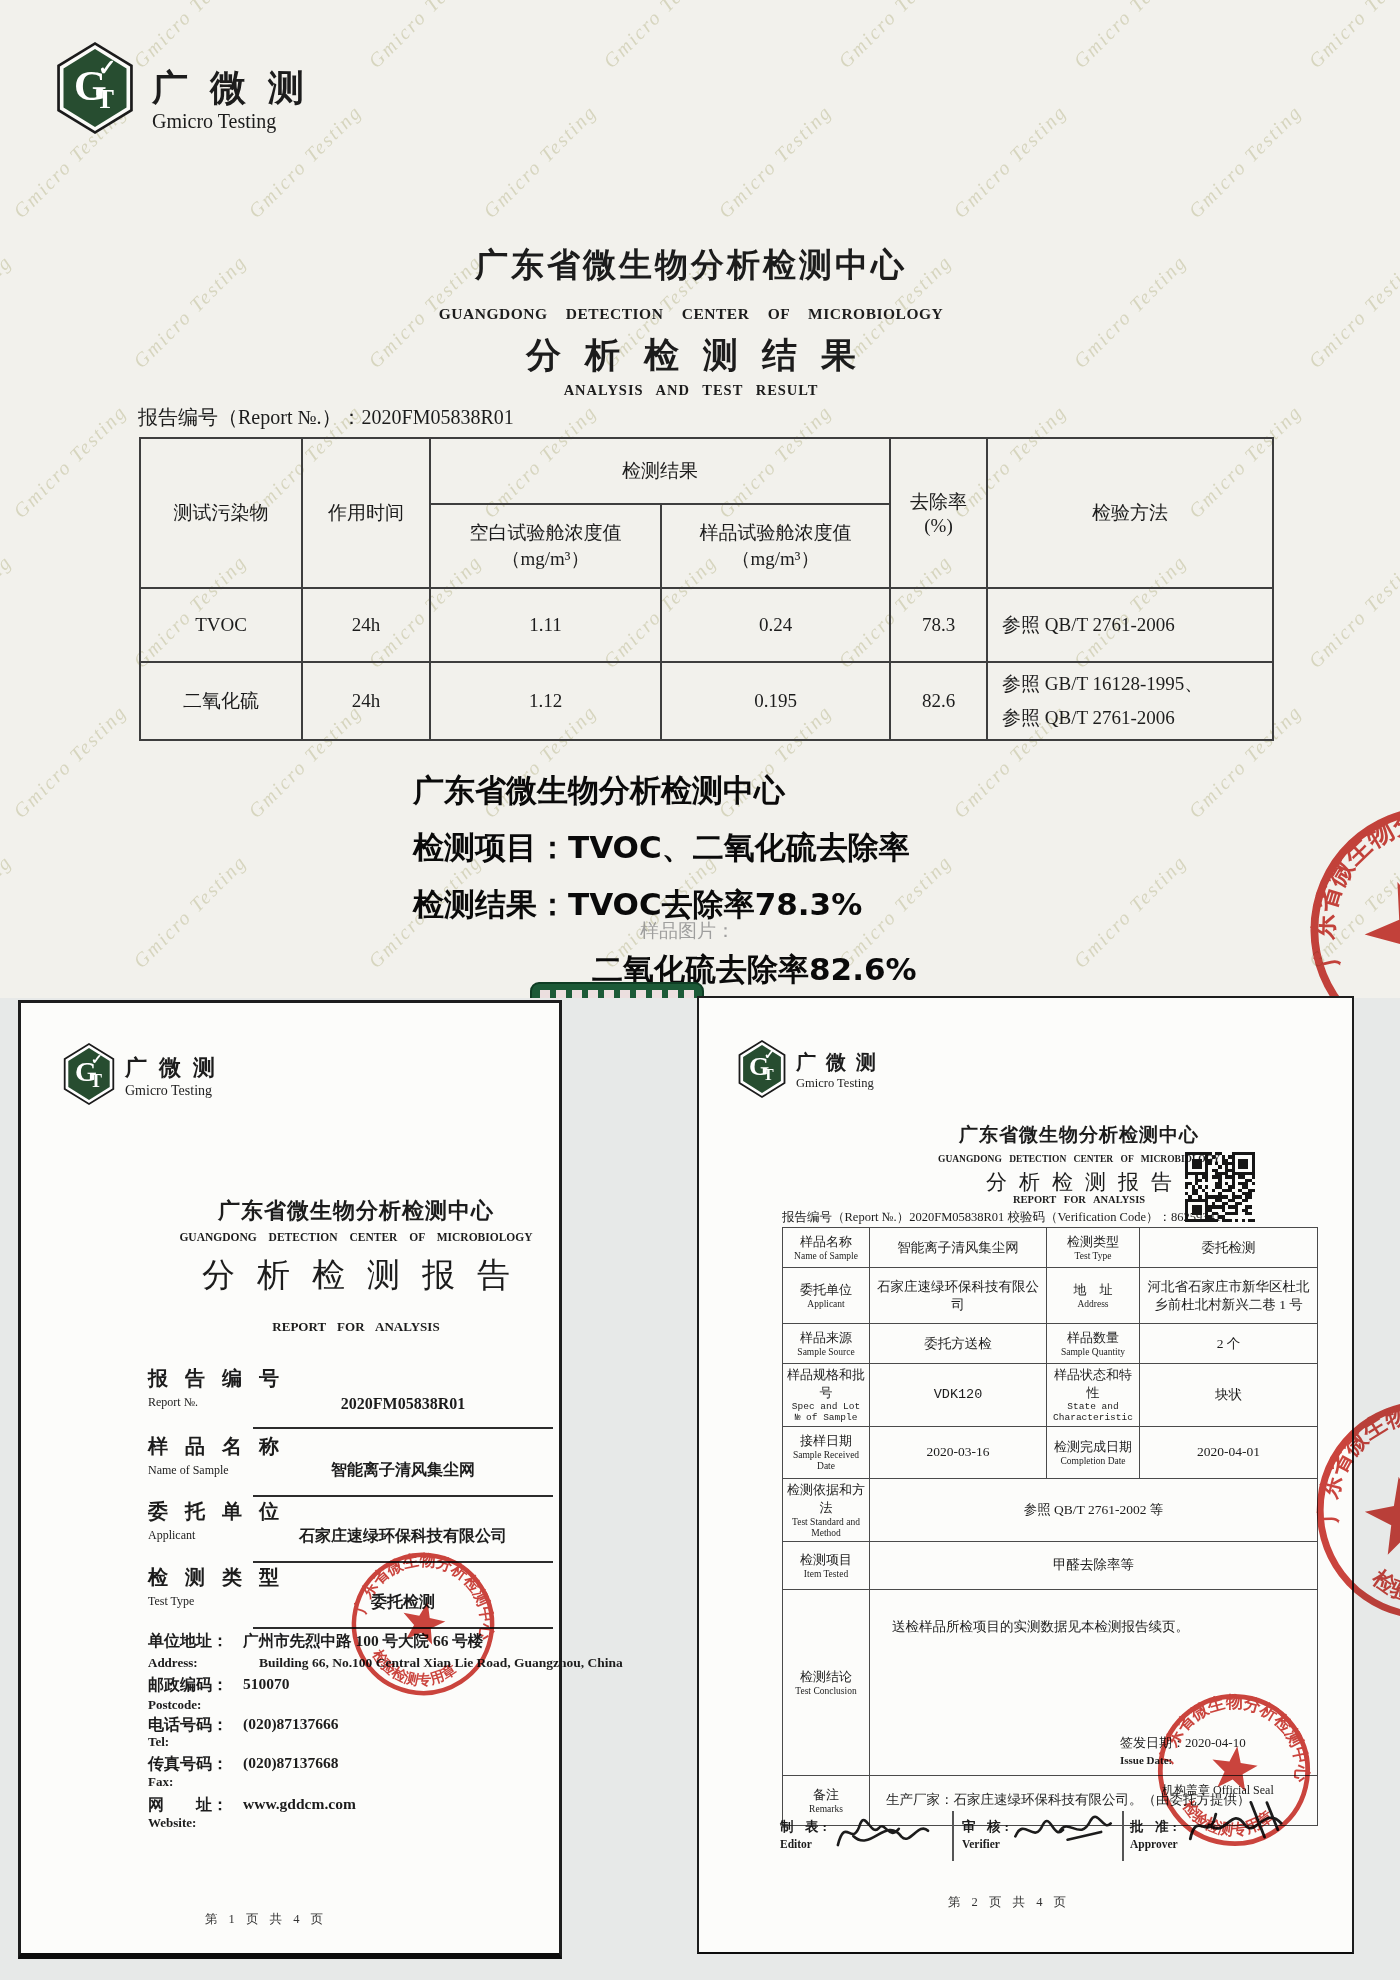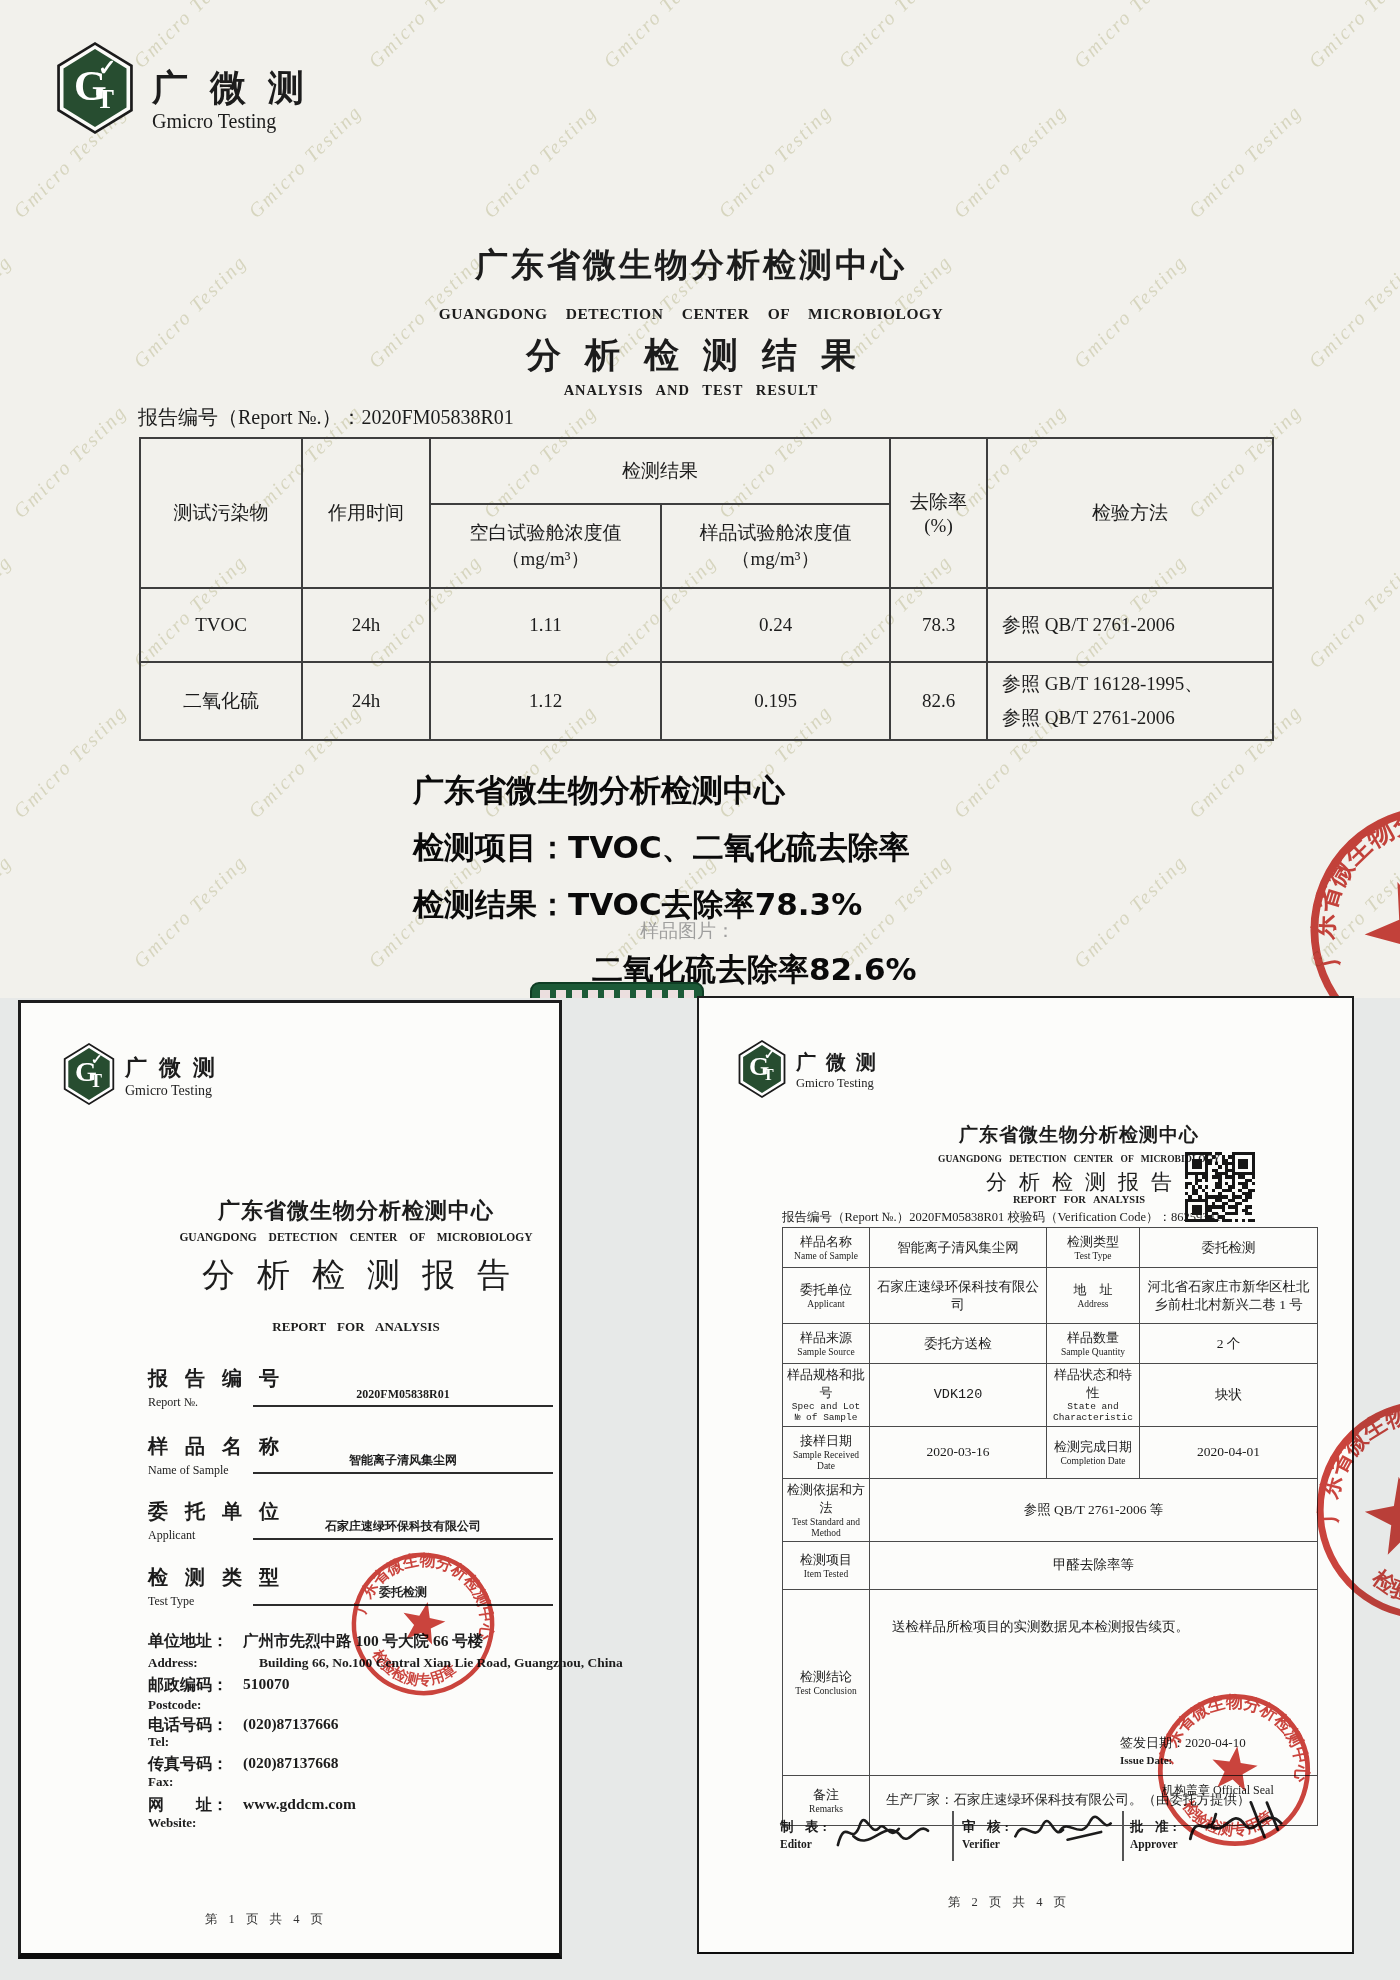--- a/index.html
+++ b/index.html
@@ -26,21 +26,21 @@
   .faint{color:#8b8b8b;opacity:.8;font-size:19px;}
   
   .page{position:absolute;background:#fcfcfa;border:3px solid #1d1d1d;border-bottom:6px solid #0c0c0c;}
   .p-org-cn{font-size:22px;font-weight:600;letter-spacing:1px;text-align:center;width:100%;}
   .p-org-en{font-size:11.5px;font-weight:700;word-spacing:9px;text-align:center;width:100%;}
   .p-doc-cn{font-weight:400;text-align:center;width:100%;}
   .p-doc-en{font-weight:700;text-align:center;width:100%;}
   .flab{font-size:20px;font-weight:700;letter-spacing:6px;white-space:nowrap;}
   .flab-en{font-size:12px;font-weight:400;}
   .fval{position:absolute;left:232px;width:300px;text-align:center;border-bottom:2px solid #2c2c2c;
-        padding-bottom:3px;font-size:12px;font-weight:600;}
+        padding-bottom:14px;font-size:16px;font-weight:600;margin-top:8px;}
   .clab{font-size:16px;font-weight:700;white-space:nowrap;}
   .clab-en{font-size:13px;font-weight:700;}
   .cval{font-size:15.5px;font-weight:700;white-space:nowrap;}
   .p2tab{position:absolute;left:83px;top:229px;width:535px;font-size:13px;}
   .p2tab td{border:1.5px solid #4a4a4a;text-align:center;vertical-align:middle;padding:2px 4px;}
   .p2cn{font-size:13px;}
   .p2en{font-size:9.5px;line-height:1.15;}
   .p2val{font-size:13.5px;}
   .sig-lab{font-size:13.5px;font-weight:700;letter-spacing:4px;white-space:nowrap;}
   .sig-en{font-size:11.5px;font-weight:700;}
@@ -650,21 +650,21 @@
               <div class="p2cn">检测完成日期</div>
               <div class="p2en">Completion Date</div>
             </td>
         <td class="p2val">2020-04-01</td>
       </tr>
       <tr style="height:54px;">
         <td>
               <div class="p2cn">检测依据和方法</div>
               <div class="p2en">Test Standard and Method</div>
             </td>
-        <td class="p2val" colspan="3">参照 QB/T 2761-2006 等</td>
+        <td class="p2val" colspan="3">参照 QB/T 2761-2002 等</td>
       </tr>
       <tr style="height:48px;">
         <td>
               <div class="p2cn">检测项目</div>
               <div class="p2en">Item Tested</div>
             </td>
         <td class="p2val" colspan="3">甲醛去除率等</td>
       </tr>
       <tr style="height:186px;">
         <td>

